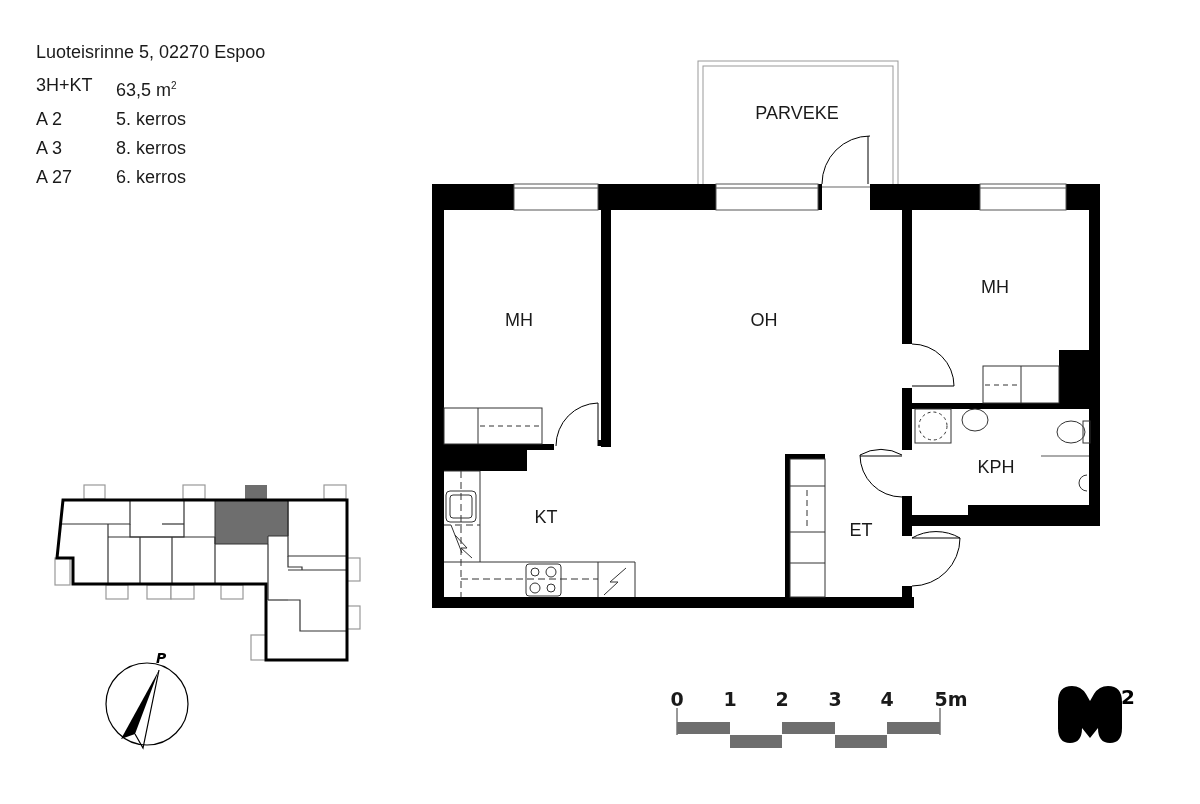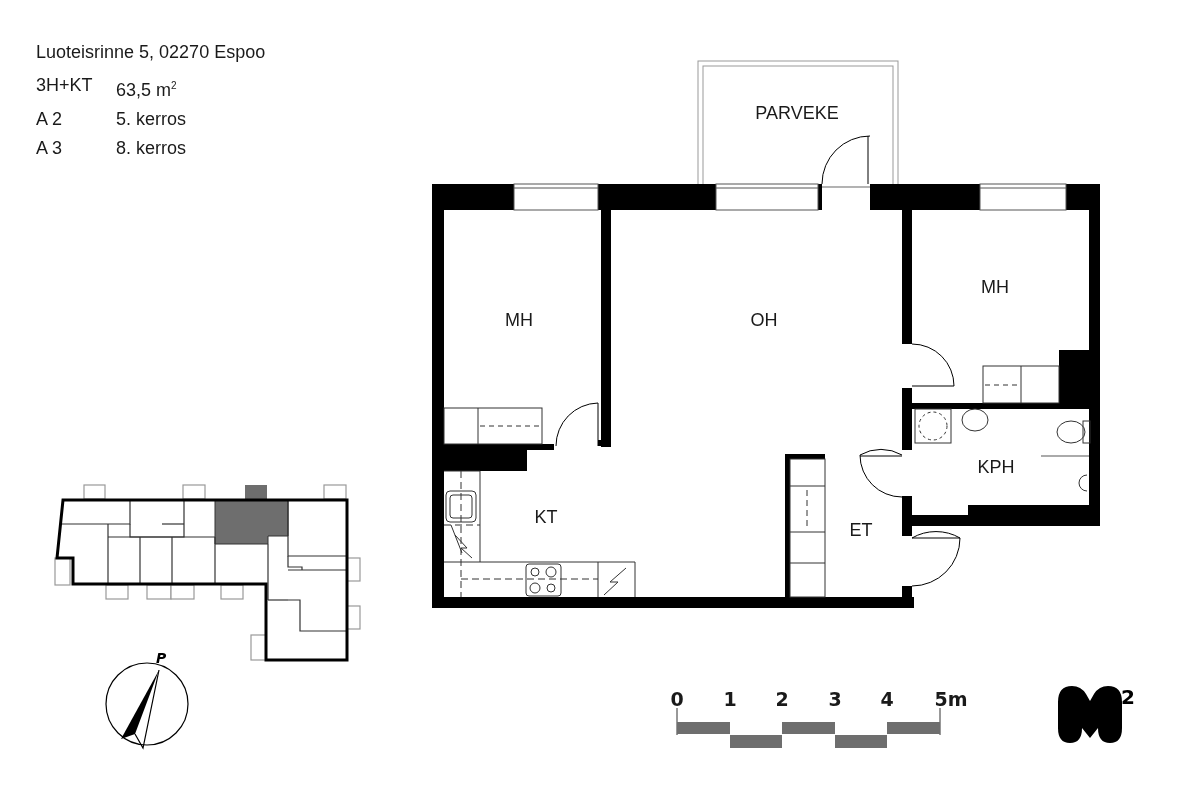--- a/index.html
+++ b/index.html
@@ -25,20 +25,24 @@
     <span><span>63,5 m</span><sup>2</sup></span>
   </div>
   <div class="row">
       <span class="c1b">A 2</span>
       <span>5. kerros</span>
     </div>
   <div class="row">
       <span class="c1b">A 3</span>
       <span>8. kerros</span>
     </div>
+  <div class="row">
+      <span class="c1b">A 27</span>
+      <span>6. kerros</span>
+    </div>
 </div>
 
 <svg width="1200" height="804" viewBox="0 0 1200 804">
 
   <g fill="none" stroke="#000">
 
     <g stroke="#999" stroke-width="1.2" fill="#fff">
       <rect x="84" y="485" width="21" height="14"></rect>
       <rect x="183" y="485" width="22" height="14"></rect>
       <rect x="324" y="485" width="22" height="14"></rect>

